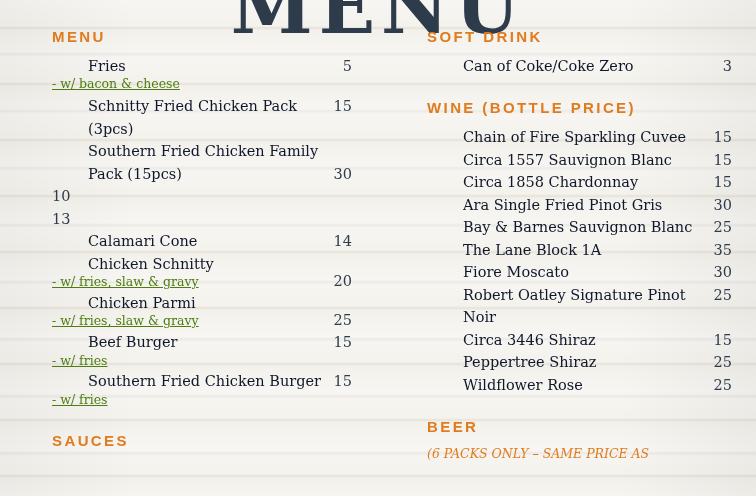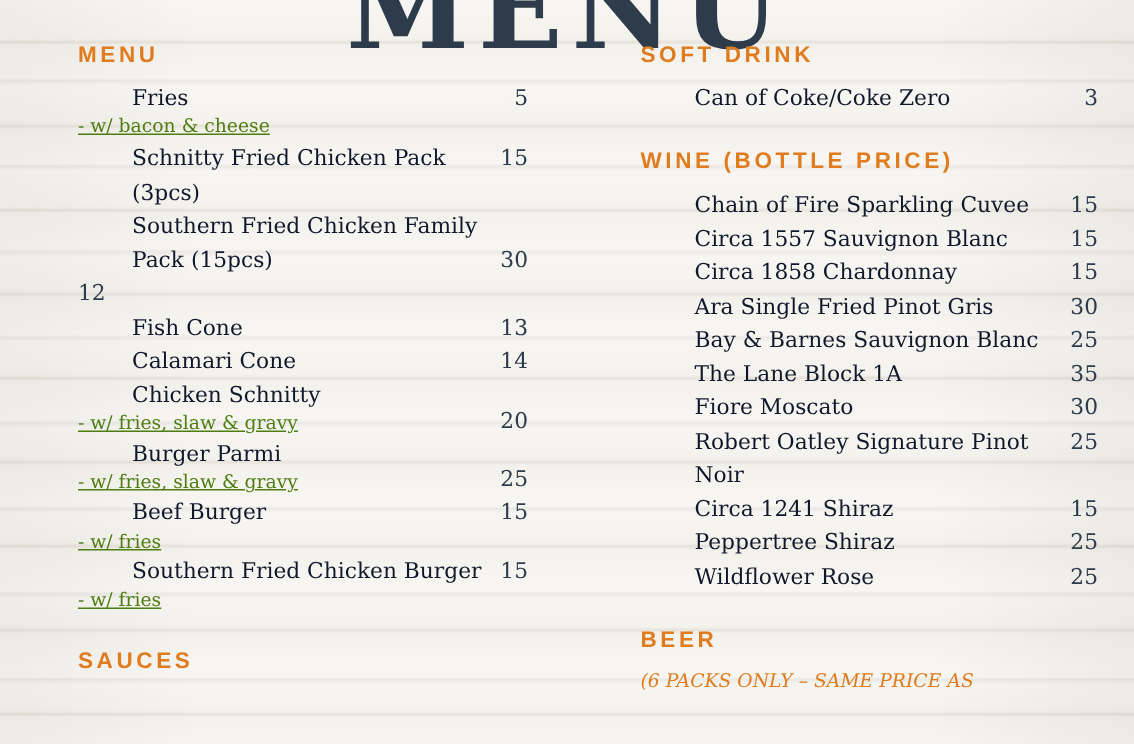--- a/index.html
+++ b/index.html
@@ -163,27 +163,26 @@
 
       <div class="item two-line">
         <div class="item-row">
           <span class="item-name">Southern Fried Chicken Family Pack (15pcs)</span>
           <span class="item-price">30</span>
         </div>
       </div>
 
       <div class="item">
         <div class="item-row">
-          <span class="item-price">12</span>
-        </div>
-      </div>
-
-      <div class="item">
-        <div class="item-row">
-          <span class="item-name">Fish Cone</span>
+          <span class="item-price">10</span>
+        </div>
+      </div>
+
+      <div class="item">
+        <div class="item-row">
           <span class="item-price">13</span>
         </div>
       </div>
 
       <div class="item">
         <div class="item-row">
           <span class="item-name">Calamari Cone</span>
           <span class="item-price">14</span>
         </div>
       </div>
@@ -194,21 +193,21 @@
             <span class="item-name">Chicken Schnitty</span>
             <div class="item-sub">- w/ fries, slaw &amp; gravy</div>
           </span>
           <span class="item-price">20</span>
         </div>
       </div>
 
       <div class="item two-line">
         <div class="item-row">
           <span>
-            <span class="item-name">Burger Parmi</span>
+            <span class="item-name">Chicken Parmi</span>
             <div class="item-sub">- w/ fries, slaw &amp; gravy</div>
           </span>
           <span class="item-price">25</span>
         </div>
       </div>
 
       <div class="item">
         <div class="item-row">
           <span class="item-name">Beef Burger</span>
           <span class="item-price">15</span>
@@ -289,21 +288,21 @@
         </div>
       </div>
       <div class="item">
         <div class="item-row">
           <span class="item-name">Robert Oatley Signature Pinot Noir</span>
           <span class="item-price">25</span>
         </div>
       </div>
       <div class="item">
         <div class="item-row">
-          <span class="item-name">Circa 1241 Shiraz</span>
+          <span class="item-name">Circa 3446 Shiraz</span>
           <span class="item-price">15</span>
         </div>
       </div>
       <div class="item">
         <div class="item-row">
           <span class="item-name">Peppertree Shiraz</span>
           <span class="item-price">25</span>
         </div>
       </div>
       <div class="item">

